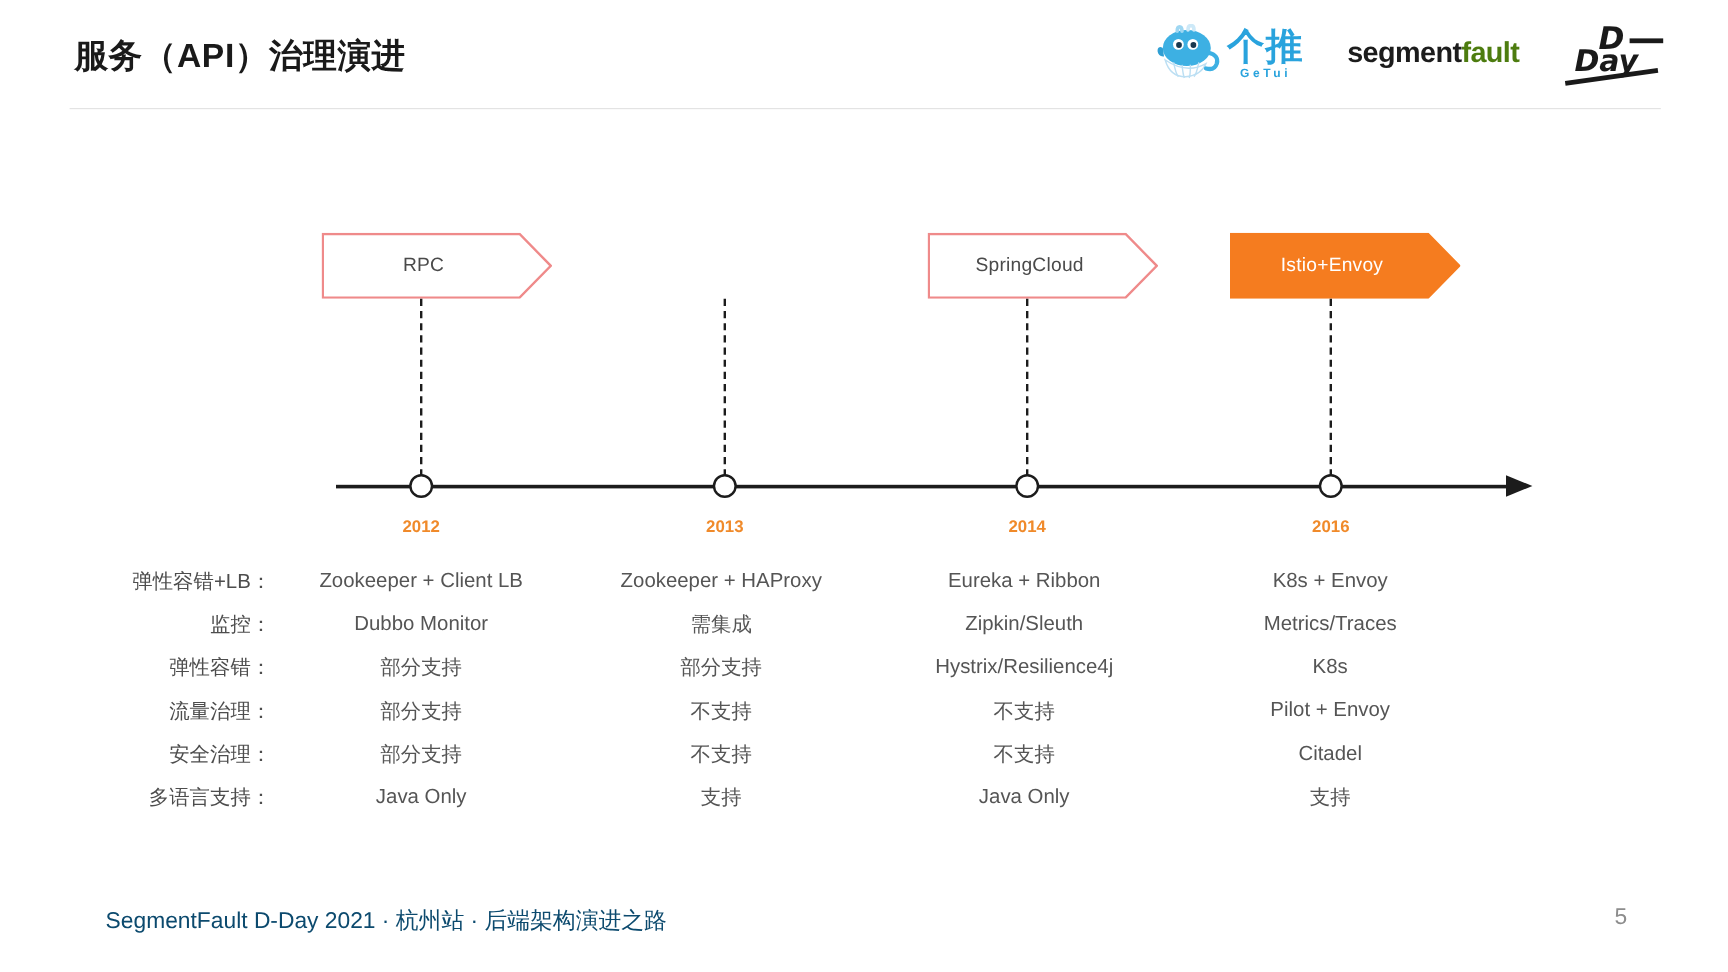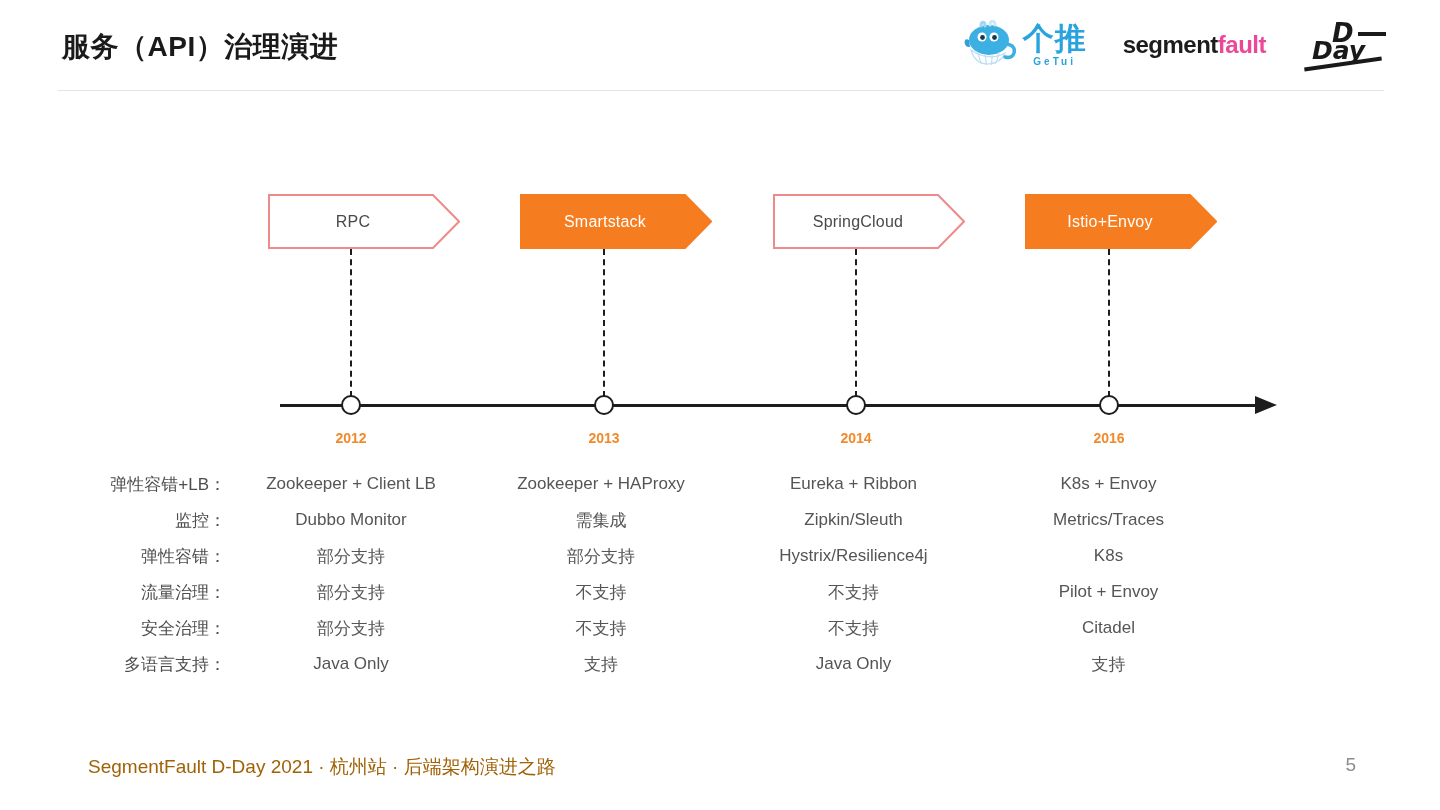--- a/index.html
+++ b/index.html
@@ -79,21 +79,21 @@
   }
 
   
   .sf-logo {
     font-size: 24px;
     font-weight: bold;
     letter-spacing: -0.5px;
     white-space: nowrap;
   }
   .sf-seg { color: #1c1c1c; }
-  .sf-fault { color: #ec4899; }
+  .sf-fault { color: #4d7c0f; }
 
   
   .dday-logo {
     position: relative;
     width: 86px;
     height: 50px;
     color: #1a1a1a;
   }
   .dday-d {
     position: absolute;
@@ -228,21 +228,21 @@
     left: 0;
     bottom: 0;
     width: 1440px;
     height: 70px;
   }
   .footer-text {
     position: absolute;
     left: 88px;
     top: 14px;
     font-size: 19px;
-    color: #a16207;
+    color: #0c4a6e;
     white-space: nowrap;
   }
   .footer-page {
     position: absolute;
     right: 84px;
     top: 14px;
     font-size: 19px;
     color: #8d8d8d;
   }
 </style>
@@ -292,26 +292,20 @@
 
 <div class="canvas">
 
   <div class="chevron outline" style="left:268px; top:194px;">
     <svg width="192" height="55" viewBox="0 0 192 55">
       <polygon points="1,1 165,1 191,27.5 165,54 1,54" fill="#ffffff" stroke="#ef8a8a" stroke-width="2"></polygon>
     </svg>
     <span class="chev-label">RPC</span>
   </div>
 
-  <div class="chevron filled" style="left:520px; top:194px;">
-    <svg width="192" height="55" viewBox="0 0 192 55">
-      <polygon points="1,1 165,1 191,27.5 165,54 1,54" fill="#f57c1f" stroke="#f57c1f" stroke-width="2"></polygon>
-    </svg>
-    <span class="chev-label">Smartstack</span>
-  </div>
 
   <div class="chevron outline" style="left:773px; top:194px;text-align:center;">
     <svg width="192" height="55" viewBox="0 0 192 55">
       <polygon points="1,1 165,1 191,27.5 165,54 1,54" fill="#ffffff" stroke="#ef8a8a" stroke-width="2"></polygon>
     </svg>
     <span class="chev-label">SpringCloud</span>
   </div>
 
   <div class="chevron filled" style="left:1025px; top:194px;">
     <svg width="192" height="55" viewBox="0 0 192 55">

